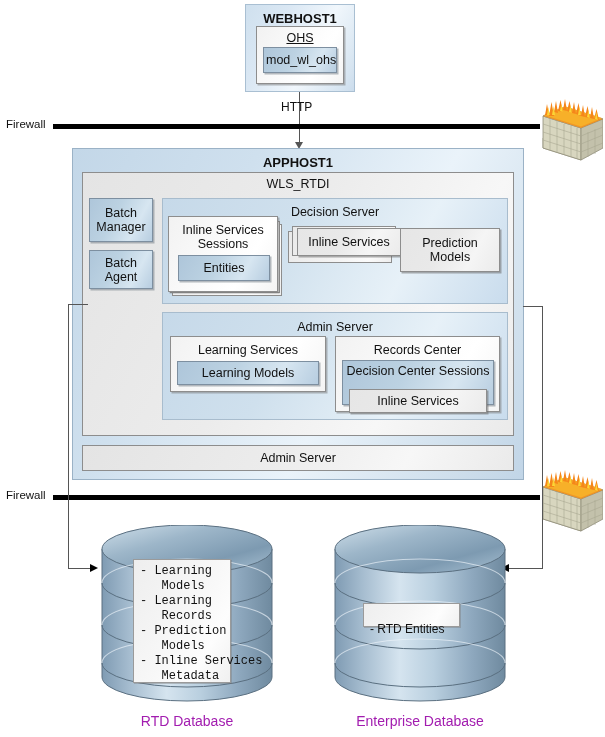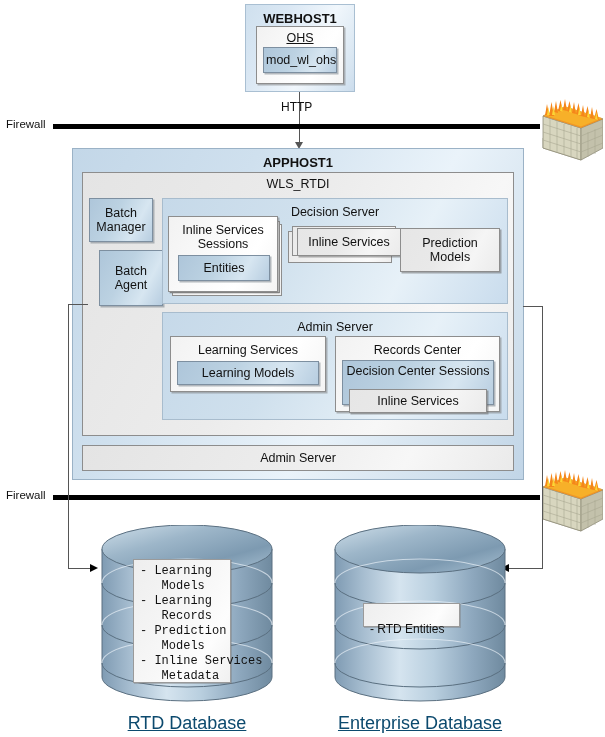--- a/index.html
+++ b/index.html
@@ -132,23 +132,22 @@
     font-size: 12px;
     color: #111;
   }
 
   
   .db { position: absolute; }
   .db-caption {
     position: absolute;
     width: 100%;
     text-align: center;
-    font-size: 18px;
-    color: #0c4a6e;
-    text-decoration: underline;
+    font-size: 14px;
+    color: #a21caf;
   }
   .db-note {
     position: absolute;
     box-sizing: border-box;
     border: 1px solid #9a9a9a;
     background: linear-gradient(120deg, #eeeeee 0%, #f6f6f6 45%, #fdfdfd 75%, #f0f0f0 100%);
     font-size: 12px;
     line-height: 15px;
     text-align: left;
     padding: 4px 5px 3px 6px;
@@ -238,21 +237,21 @@
     <div class="lbl title-bold" style="top:7px;">APPHOST1</div>
   </div>
 
   <div class="box grey-flat" style="left:82px; top:172px; width:432px; height:264px;">
     <div class="lbl" style="top:4px;">WLS_RTDI</div>
   </div>
 
   <div class="box blue" style="left:89px; top:198px; width:64px; height:44px;">
     <div class="center-txt">Batch Manager</div>
   </div>
-  <div class="box blue" style="left:99px; top:250px; width:64px; height:56px;">
+  <div class="box blue" style="left:89px; top:250px; width:64px; height:39px;">
     <div class="center-txt">Batch Agent</div>
   </div>
 
   <div class="box blue-pale" style="left:162px; top:198px; width:346px; height:106px;">
     <div class="lbl" style="top:6px;">Decision Server</div>
   </div>
 
   <div class="stack-card" style="left:172px; top:224px; width:110px; height:72px;"></div>
   <div class="stack-card" style="left:170px; top:221px; width:110px; height:72px;"></div>
   <div class="box white" style="left:168px; top:216px; width:110px; height:76px;">

